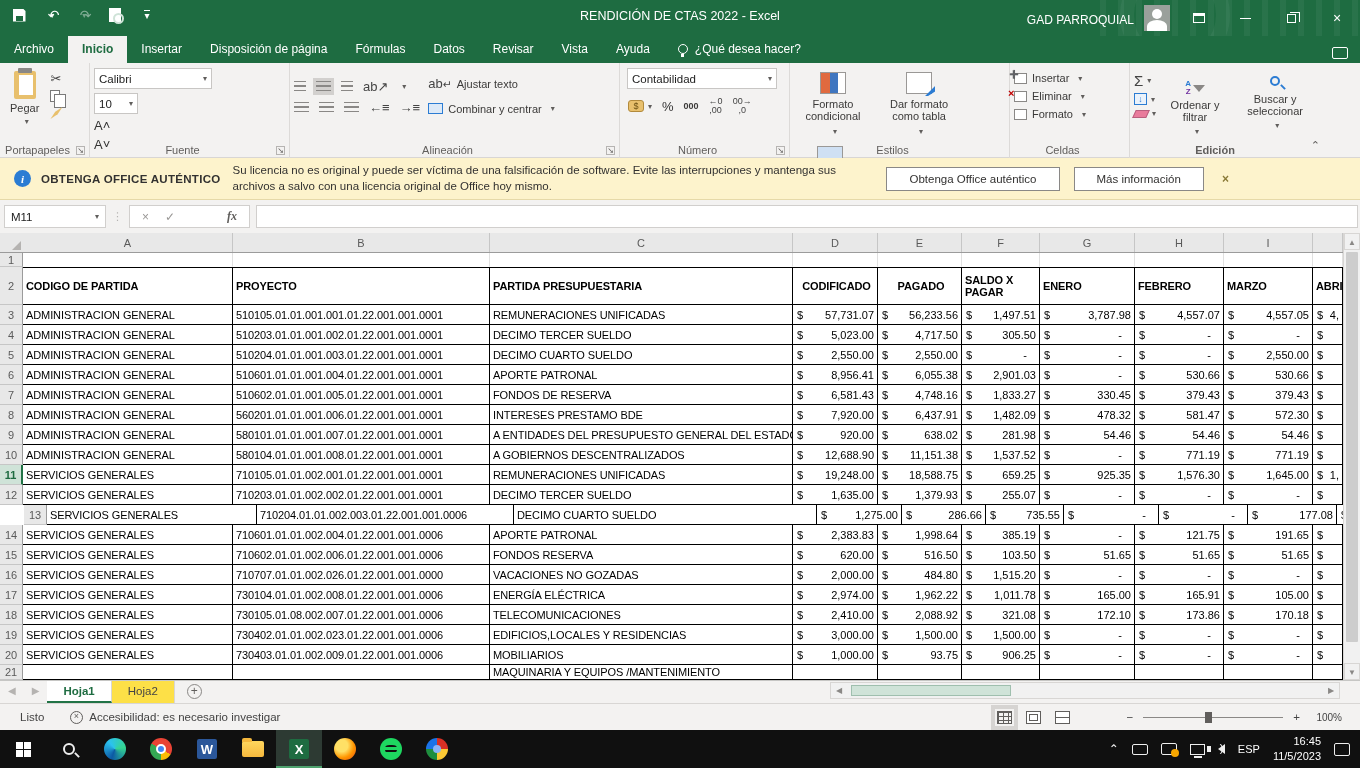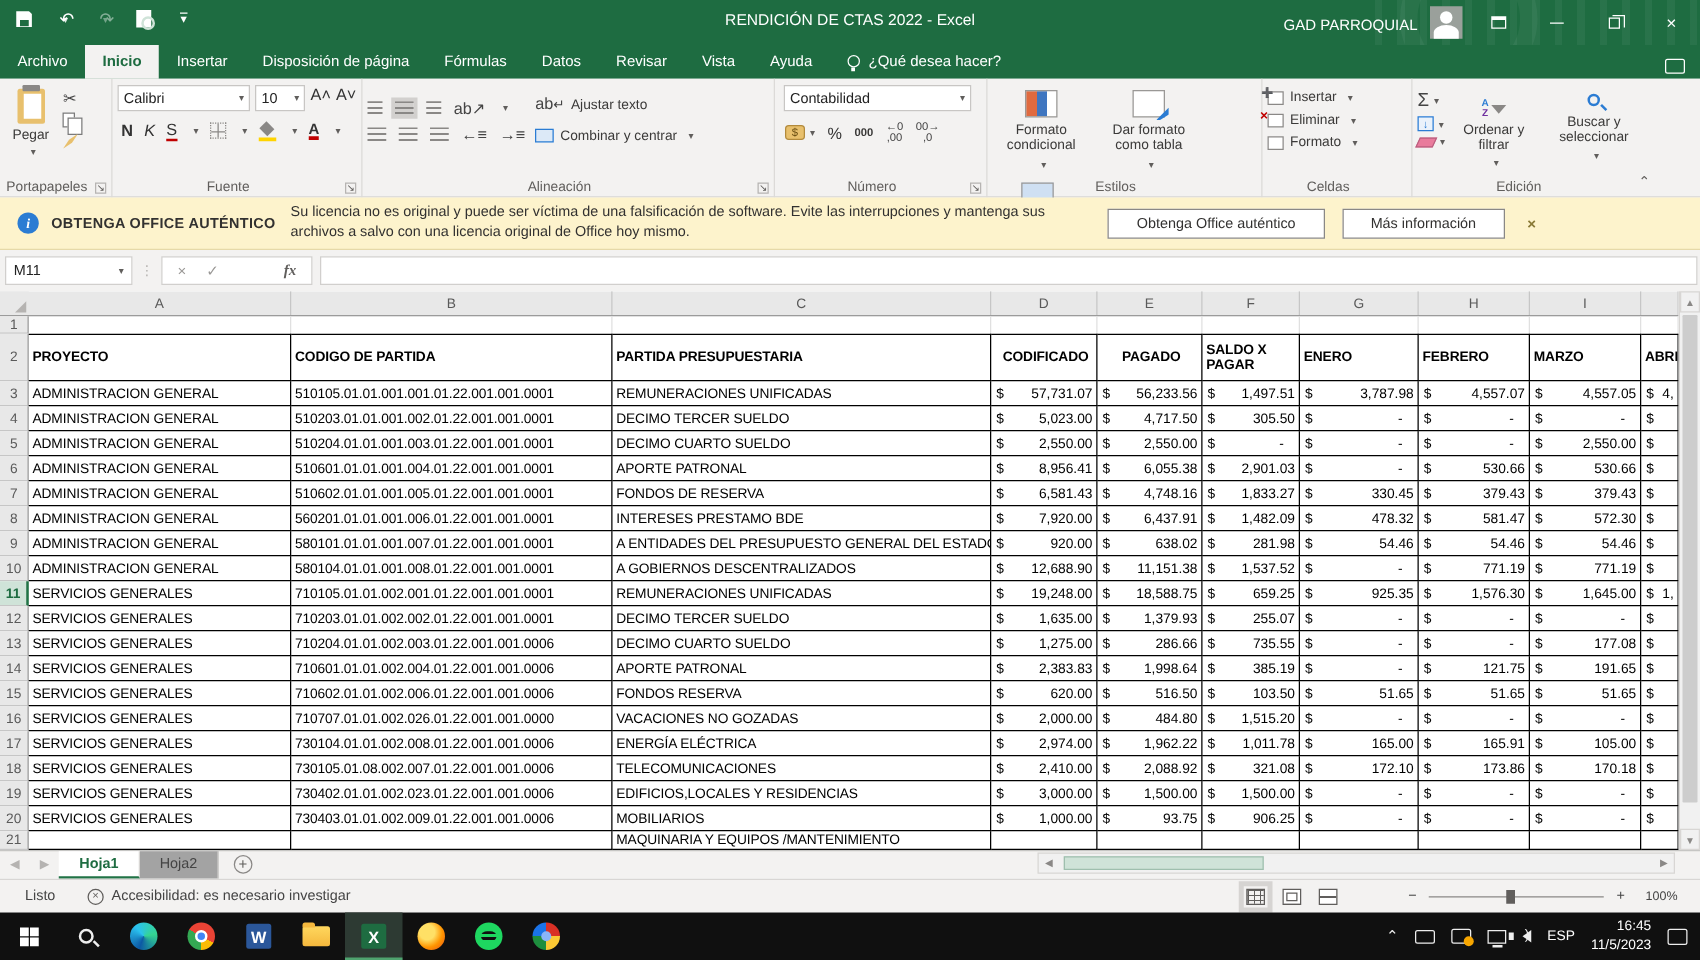--- a/index.html
+++ b/index.html
@@ -50,21 +50,21 @@
   .clipboard { width:22px; height:28px; background:#e8c06d; border-radius:2px; position:relative; }
   .clipboard::before { content:""; position:absolute; left:4px; top:-3px; width:14px; height:5px; background:#8a8886; border-radius:1px; }
   .clipboard::after { content:""; position:absolute; left:5px; top:4px; width:14px; height:20px; background:#fff; }
   .smallcol { display:inline-flex; flex-direction:column; gap:5px; margin-left:2px; padding-top:4px; }
   .sicon { font-size:13px; line-height:13px; color:#444; }
   .copyic { width:10px; height:12px; border:1px solid #7a7a7a; position:relative; background:#fff; }
   .copyic::after { content:""; position:absolute; left:3px; top:3px; width:10px; height:12px; border:1px solid #7a7a7a; background:#fff; }
   .brush { width:12px; height:12px; background:#e8c06d; clip-path:polygon(0 100%,40% 40%,100% 0,60% 60%); }
   .combo { background:#fff; border:1px solid #c8c6c4; height:21px; display:flex; align-items:center; justify-content:space-between; padding:0 4px; font-size:11.5px; color:#222; }
   .carr { font-size:8px; color:#605e5c; margin-left:4px; }
-  .fontrow { display:flex; gap:4px; }
+  .fontrow { display:flex; gap:4px;flex-direction:column; }
   .btnrow { display:flex; align-items:center; gap:9px; margin-top:7px; padding-left:3px; }
   .fmtchar { font-size:13px; color:#333; }
   .ulbar { display:inline-block; border-bottom:2px solid #c00000; padding-bottom:0px; }
   .fillic { width:14px; height:11px; position:relative; }
   .fillic::before { content:""; position:absolute; left:2px; top:0; width:9px; height:8px; background:#8a8886; transform:rotate(45deg); }
   .fillic::after { content:""; position:absolute; left:0; bottom:-3px; width:14px; height:3px; background:#ffd400; }
   .fontcolor { font-size:12px; font-weight:bold; color:#333; border-bottom:3px solid #c00000; line-height:12px; }
   .borderic { width:13px; height:13px; border:1px dotted #8a8886; position:relative; }
   .borderic::before { content:""; position:absolute; left:0; top:5.5px; width:11px; height:1px; background:#8a8886; }
   .borderic::after { content:""; position:absolute; left:5.5px; top:0; width:1px; height:11px; background:#8a8886; }
@@ -135,21 +135,21 @@
   .money { justify-content:space-between; padding:0 3px 0 4px; }
   .money .val { text-align:right; }
   .money.dash .val { padding-right:9px; }
   #vscroll { position:absolute; top:233px; right:0; width:17px; height:447px; background:#f1f1f1; border-left:1px solid #d8d6d4; }
   #vscroll .arr { position:absolute; left:0; width:16px; height:17px; color:#8a8886; font-size:8px; text-align:center; line-height:17px; background:#f1f1f1; border:1px solid #d8d6d4; }
   #vscroll .thumb { position:absolute; left:2px; top:19px; width:12px; height:390px; background:#cdcdcd; border-radius:1px; }
 
   
   #tabbar { position:absolute; top:680px; left:0; width:1360px; height:23px; background:#f3f2f1; border-top:1px solid #c6c6c4; display:flex; align-items:stretch; font-size:11.5px; }
   .navarr { color:#b5b3b1; padding:4px 8px 0; font-size:10px; }
-  .shtab { padding:4px 16px 0; color:#444; background:#a3a3a3; border-right:1px solid #d8d6d4; }
+  .shtab { padding:4px 16px 0; color:#444; background:#fde047; border-right:1px solid #d8d6d4; }
   .shtab.active { background:#fff; color:#1E6C41; font-weight:bold; border-bottom:2px solid #217346; border-right:1px solid #d8d6d4; }
   .addsheet { width:15px; height:15px; border:1px solid #8a8886; border-radius:50%; color:#605e5c; font-size:12px; line-height:13px; text-align:center; margin:3px 0 0 12px; }
   #hscroll { position:absolute; right:20px; top:682px; width:510px; height:17px; background:#f1f1f1; border:1px solid #d8d6d4; display:flex; align-items:center; }
   #hscroll .harr { width:16px; text-align:center; color:#8a8886; font-size:8px; }
   #hscroll .htrack { position:relative; flex:1; height:100%; }
   #hscroll .hthumb { position:absolute; left:4px; top:2px; height:11px; width:160px; background:#cfe3d8; border:1px solid #9fbfae; }
 
   
   #statusbar { position:absolute; top:703px; left:0; width:1360px; height:27px; background:#f3f2f1; border-top:1px solid #d8d6d4; display:flex; align-items:center; font-size:11.5px; color:#444; }
   #mode { margin-left:20px;text-align:center; }
@@ -420,21 +420,21 @@
             <span class="funnel"></span>
           </span>
         <span style="width:60px;">Ordenar y filtrar</span>
           <span class="carr">▾</span>
       </span>
       <span class="editbig">
         <span class="magnif" style="margin-top:4px;"></span>
         <span style="width:70px; margin-top:4px;">Buscar y seleccionar</span>
           <span class="carr">▾</span>
       </span>
-      <span class="glabel" style="right:30px;">Edición</span>
+      <span class="glabel" style="right:30px;font-weight:bold;">Edición</span>
       <span class="collapse">⌃</span>
     </div>
   </div>
 
   <div id="warnbar">
     <span class="infoic">i</span>
     <span id="warnlabel">OBTENGA OFFICE AUTÉNTICO</span>
     <span id="warnmsg">Su licencia no es original y puede ser víctima de una falsificación de software. Evite las interrupciones y mantenga sus archivos a salvo con una licencia original de Office hoy mismo.</span>
     <button class="warnbtn">Obtenga Office auténtico</button>
     <button class="warnbtn">Más información</button>
@@ -478,22 +478,22 @@
           <span class="c"></span>
           <span class="c"></span>
           <span class="c"></span>
           <span class="c"></span>
           <span class="c"></span>
           <span class="c"></span>
           <span class="c"></span>
         </div>
         <div class="grow hdr" style="height: 38px;">
           <span class="rowhdr">2</span>
+          <span class="c txt ">CODIGO DE PARTIDA</span>
           <span class="c txt ">PROYECTO</span>
-          <span class="c txt ">CODIGO DE PARTIDA</span>
           <span class="c txt ">PARTIDA PRESUPUESTARIA</span>
           <span class="c txt ctr">CODIFICADO</span>
           <span class="c txt ctr">PAGADO</span>
           <span class="c txt wrap">SALDO X PAGAR</span>
           <span class="c txt ">ENERO</span>
           <span class="c txt ">FEBRERO</span>
           <span class="c txt ">MARZO</span>
           <span class="c txt ">ABRIL</span>
         </div>
         <div class="grow " style="height: 20px;">
@@ -829,21 +829,21 @@
           </span>
           <span class="c money dash">
             <span>$</span>
             <span class="val">-</span>
           </span>
           <span class="c money">
             <span>$</span>
             <span class="val"></span>
           </span>
         </div>
-        <div class="grow " style="height: 20px;">
+        <div class="grow " style="height: 20px; padding-left: 24px;">
           <span class="rowhdr">13</span>
           <span class="c txt">SERVICIOS GENERALES</span>
           <span class="c txt">710204.01.01.002.003.01.22.001.001.0006</span>
           <span class="c txt">DECIMO CUARTO SUELDO</span>
           <span class="c money">
             <span>$</span>
             <span class="val">1,275.00</span>
           </span>
           <span class="c money">
             <span>$</span>

